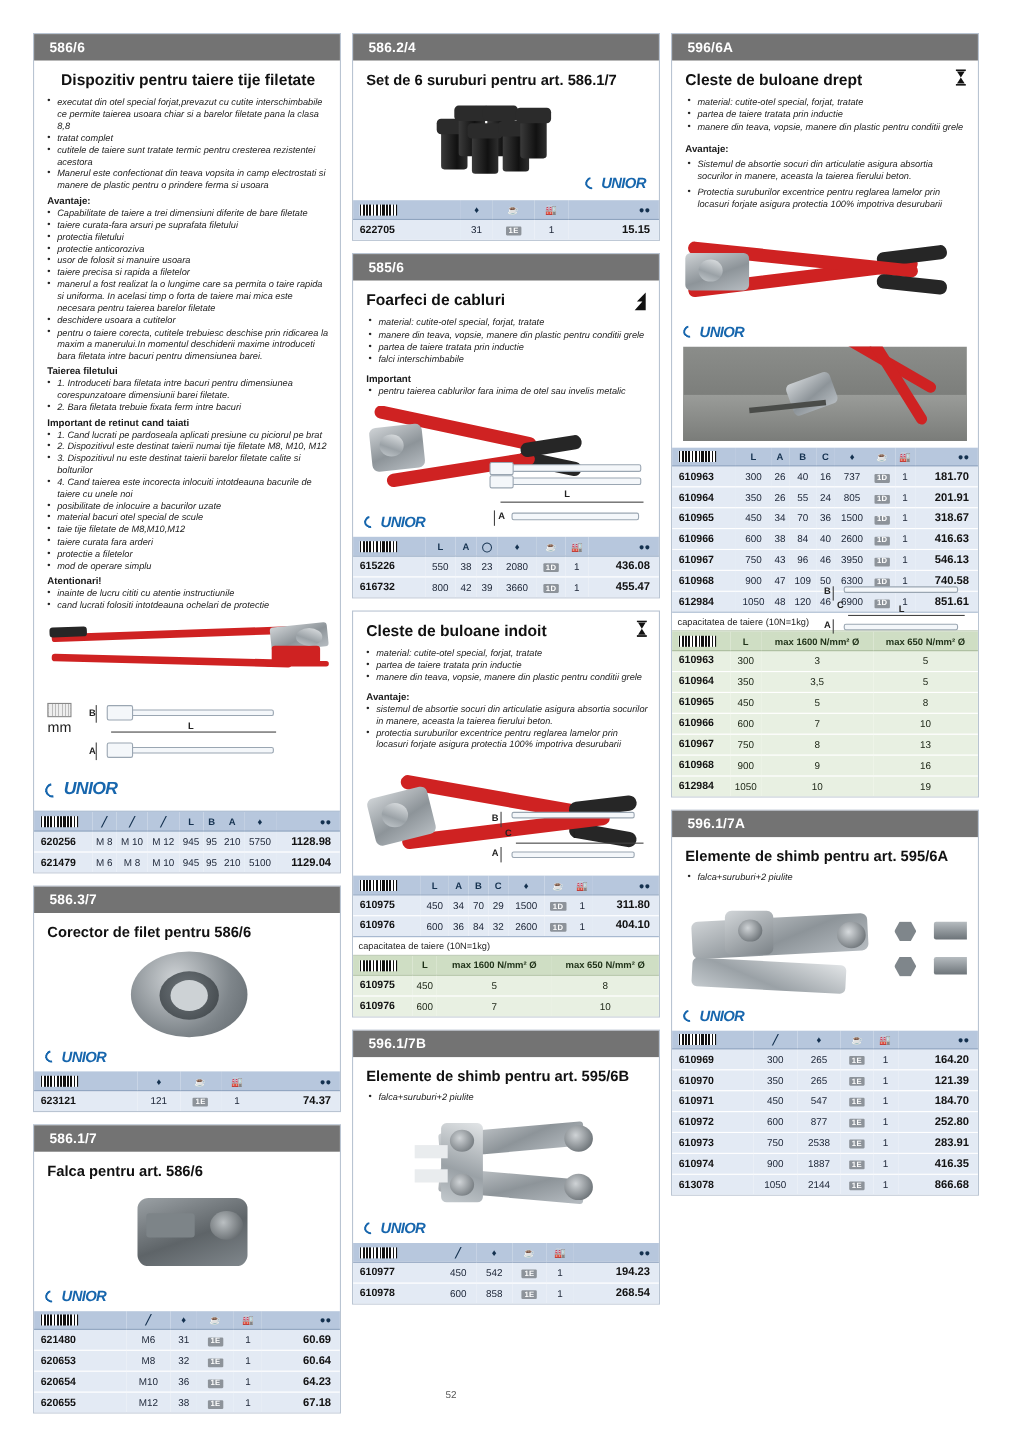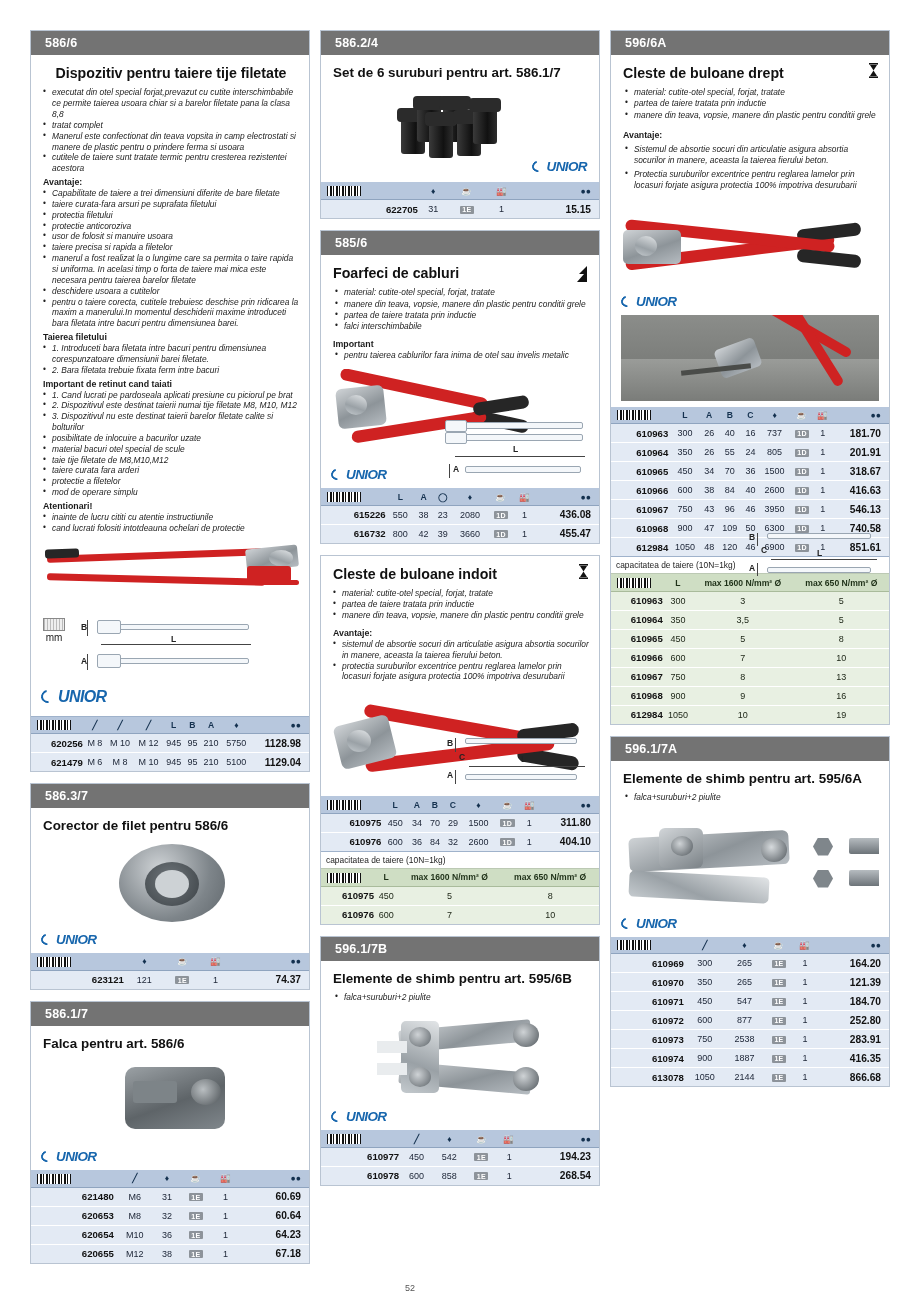--- a/index.html
+++ b/index.html
@@ -53,21 +53,21 @@
   table.t th{
     background:#b7c7dd; color:#14314f; font-weight:bold;
     font-size:8.6px; padding:3px 1px; text-align:center;
     border-bottom:1px solid #8fa4bf;
   }
   table.t td{
     background:#e3eaf4; padding:3.5px 1px; text-align:center;
     border-bottom:1px solid #ffffff; font-size:9px; color:#20293a;
   }
   table.t tr:last-child td{ border-bottom:none; }
-  table.t td.code{ font-weight:bold; font-size:9.6px; text-align:right; padding-left:6px; color:#111; }
+  table.t td.code{ font-weight:bold; font-size:9.6px; text-align:left; padding-left:6px; color:#111; }
   table.t td.price{ font-weight:bold; font-size:10.2px; text-align:right; padding-right:8px; color:#111; }
   table.t th.codeh{ text-align:left; padding-left:6px; }
   table.t th.priceh{ text-align:right; padding-right:8px; }
   .tbl-wrap{ border:1px solid #9fb2cb; margin-top:4px; }
 
   
   .cap-note{
     background:#ffffff; font-size:8.4px; padding:3px 5px; color:#222;
     border-bottom:1px solid #bcc9b4; border-top:1px solid #9fb2cb;
   }
@@ -87,30 +87,30 @@
     border:2.6px solid #1766ad; border-top-color:transparent; border-right-color:transparent;
     transform:rotate(35deg);
   }
   .unior .wm{
     font-size:16px; font-weight:bold; font-style:italic; color:#1766ad;
     letter-spacing:-0.6px; font-family:"Liberation Sans", sans-serif;
   }
   .unior.sm .wm{ font-size:13.5px; }
   .unior.sm .mark{ width:11px;height:11px;border-width:2.2px; }
 
-  .mm-ic{ font-size:10px; text-align:center; width:26px; }
+  .mm-ic{ font-size:13px; text-align:center; width:26px; }
   .mm-ic .sw{ display:block; width:22px;height:13px;margin:0 auto 1px auto;
      background:repeating-linear-gradient(90deg,#bbb 0 1px,#eee 1px 3px),
                 repeating-linear-gradient(0deg,#bbb 0 1px,transparent 1px 3px);
      border:1px solid #888; }
 
   .hourglass{ width:11px;height:15px; position:absolute; right:10px; top:8px; }
   .cornerglyph{ position:absolute; right:10px; top:10px; }
 
-  .page-no{ position:absolute; bottom:8px; left:0; width:820px; text-align:center;
+  .page-no{ position:absolute; bottom:28px; left:0; width:820px; text-align:center;
             font-size:9px; color:#555; }
 
   
   .photo{ position:relative; width:100%; background:#ffffff; overflow:hidden; }
   .tool-red{ position:absolute; background:#cf2222; border-radius:3px; }
   .tool-blk{ position:absolute; background:#262626; border-radius:3px; }
   .tool-steel{ position:absolute; background:linear-gradient(160deg,#cfd3d6,#8d9499 55%,#b7bdc2); border-radius:3px; }
   .tool-steel2{ position:absolute; background:linear-gradient(200deg,#e2e5e7,#9aa1a6 60%,#c4cace); border-radius:4px; }
   .concrete{ position:absolute; background:linear-gradient(180deg,#8b8d8a,#6e706d); }
 
@@ -129,22 +129,22 @@
 
     <div class="col">
 
       <div class="card">
         <div class="card-head">586/6</div>
         <div class="card-body">
           <div class="prod-title ctr">Dispozitiv pentru taiere tije filetate</div>
           <ul class="feat tight">
             <li>executat din otel special forjat,prevazut cu cutite interschimbabile ce permite taierea usoara chiar si a barelor filetate pana la clasa 8,8</li>
             <li>tratat complet</li>
+            <li>cutitele de taiere sunt tratate termic pentru cresterea rezistentei acestora</li>
             <li>Manerul este confectionat din teava vopsita in camp electrostati si manere de plastic pentru o prindere ferma si usoara</li>
-            <li>cutitele de taiere sunt tratate termic pentru cresterea rezistentei acestora</li>
           </ul>
           <div class="sub-h">Avantaje:</div>
           <ul class="feat tight">
             <li>Capabilitate de taiere a trei dimensiuni diferite de bare filetate</li>
             <li>taiere curata-fara arsuri pe suprafata filetului</li>
             <li>protectia filetului</li>
             <li>protectie anticoroziva</li>
             <li>usor de folosit si manuire usoara</li>
             <li>taiere precisa si rapida a filetelor</li>
             <li>manerul a fost realizat la o lungime care sa permita o taire rapida si uniforma. In acelasi timp o forta de taiere mai mica este necesara pentru taierea barelor filetate</li>
@@ -154,20 +154,21 @@
           <div class="sub-h">Taierea filetului</div>
           <ul class="feat tight">
             <li>1. Introduceti bara filetata intre bacuri pentru dimensiunea corespunzatoare dimensiunii barei filetate.</li>
             <li>2. Bara filetata trebuie fixata ferm intre bacuri</li>
           </ul>
           <div class="sub-h">Important de retinut cand taiati</div>
           <ul class="feat tight">
             <li>1. Cand lucrati pe pardoseala aplicati presiune cu piciorul pe brat</li>
             <li>2. Dispozitivul este destinat taierii numai tije filetate M8, M10, M12</li>
             <li>3. Dispozitivul nu este destinat taierii barelor filetate calite si bolturilor</li>
+            <li>4. Cand taierea este incorecta inlocuiti intotdeauna bacurile de taiere cu unele noi</li>
             <li>posibilitate de inlocuire a bacurilor uzate</li>
             <li>material bacuri otel special de scule</li>
             <li>taie tije filetate de M8,M10,M12</li>
             <li>taiere curata fara arderi</li>
             <li>protectie a filetelor</li>
             <li>mod de operare simplu</li>
           </ul>
           <div class="sub-h">Atentionari!</div>
           <ul class="feat tight">
             <li>inainte de lucru cititi cu atentie instructiunile</li>

